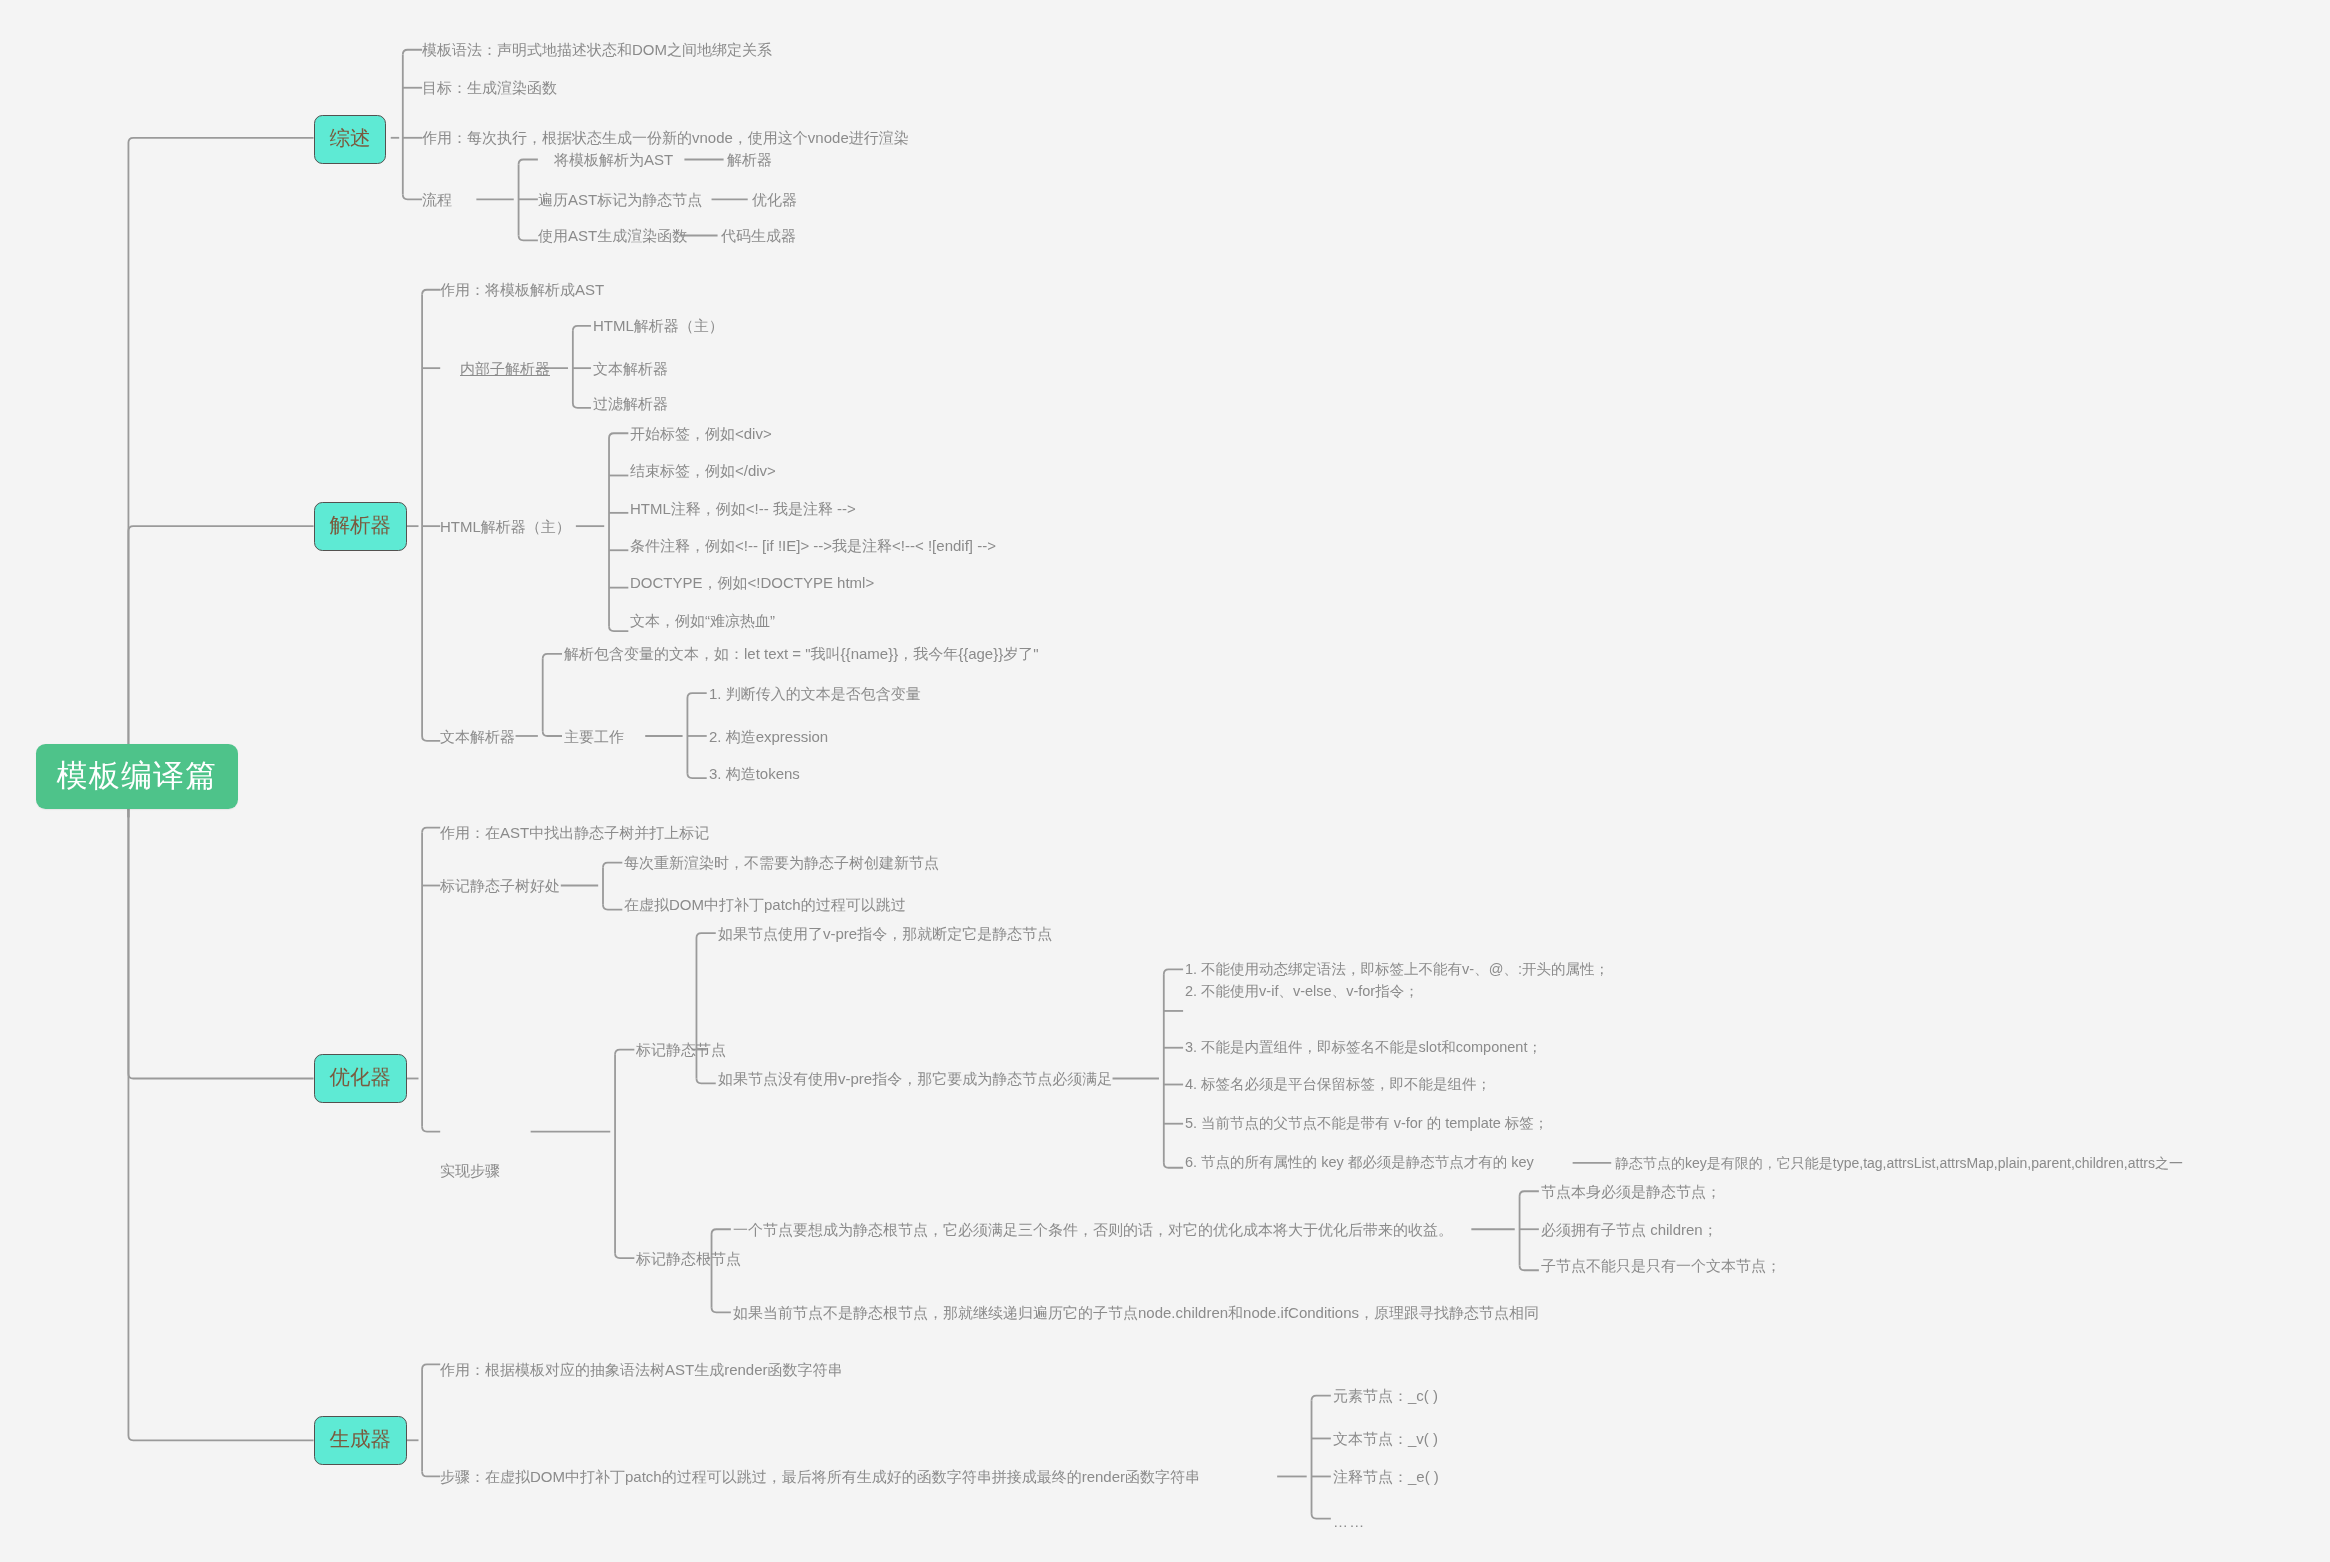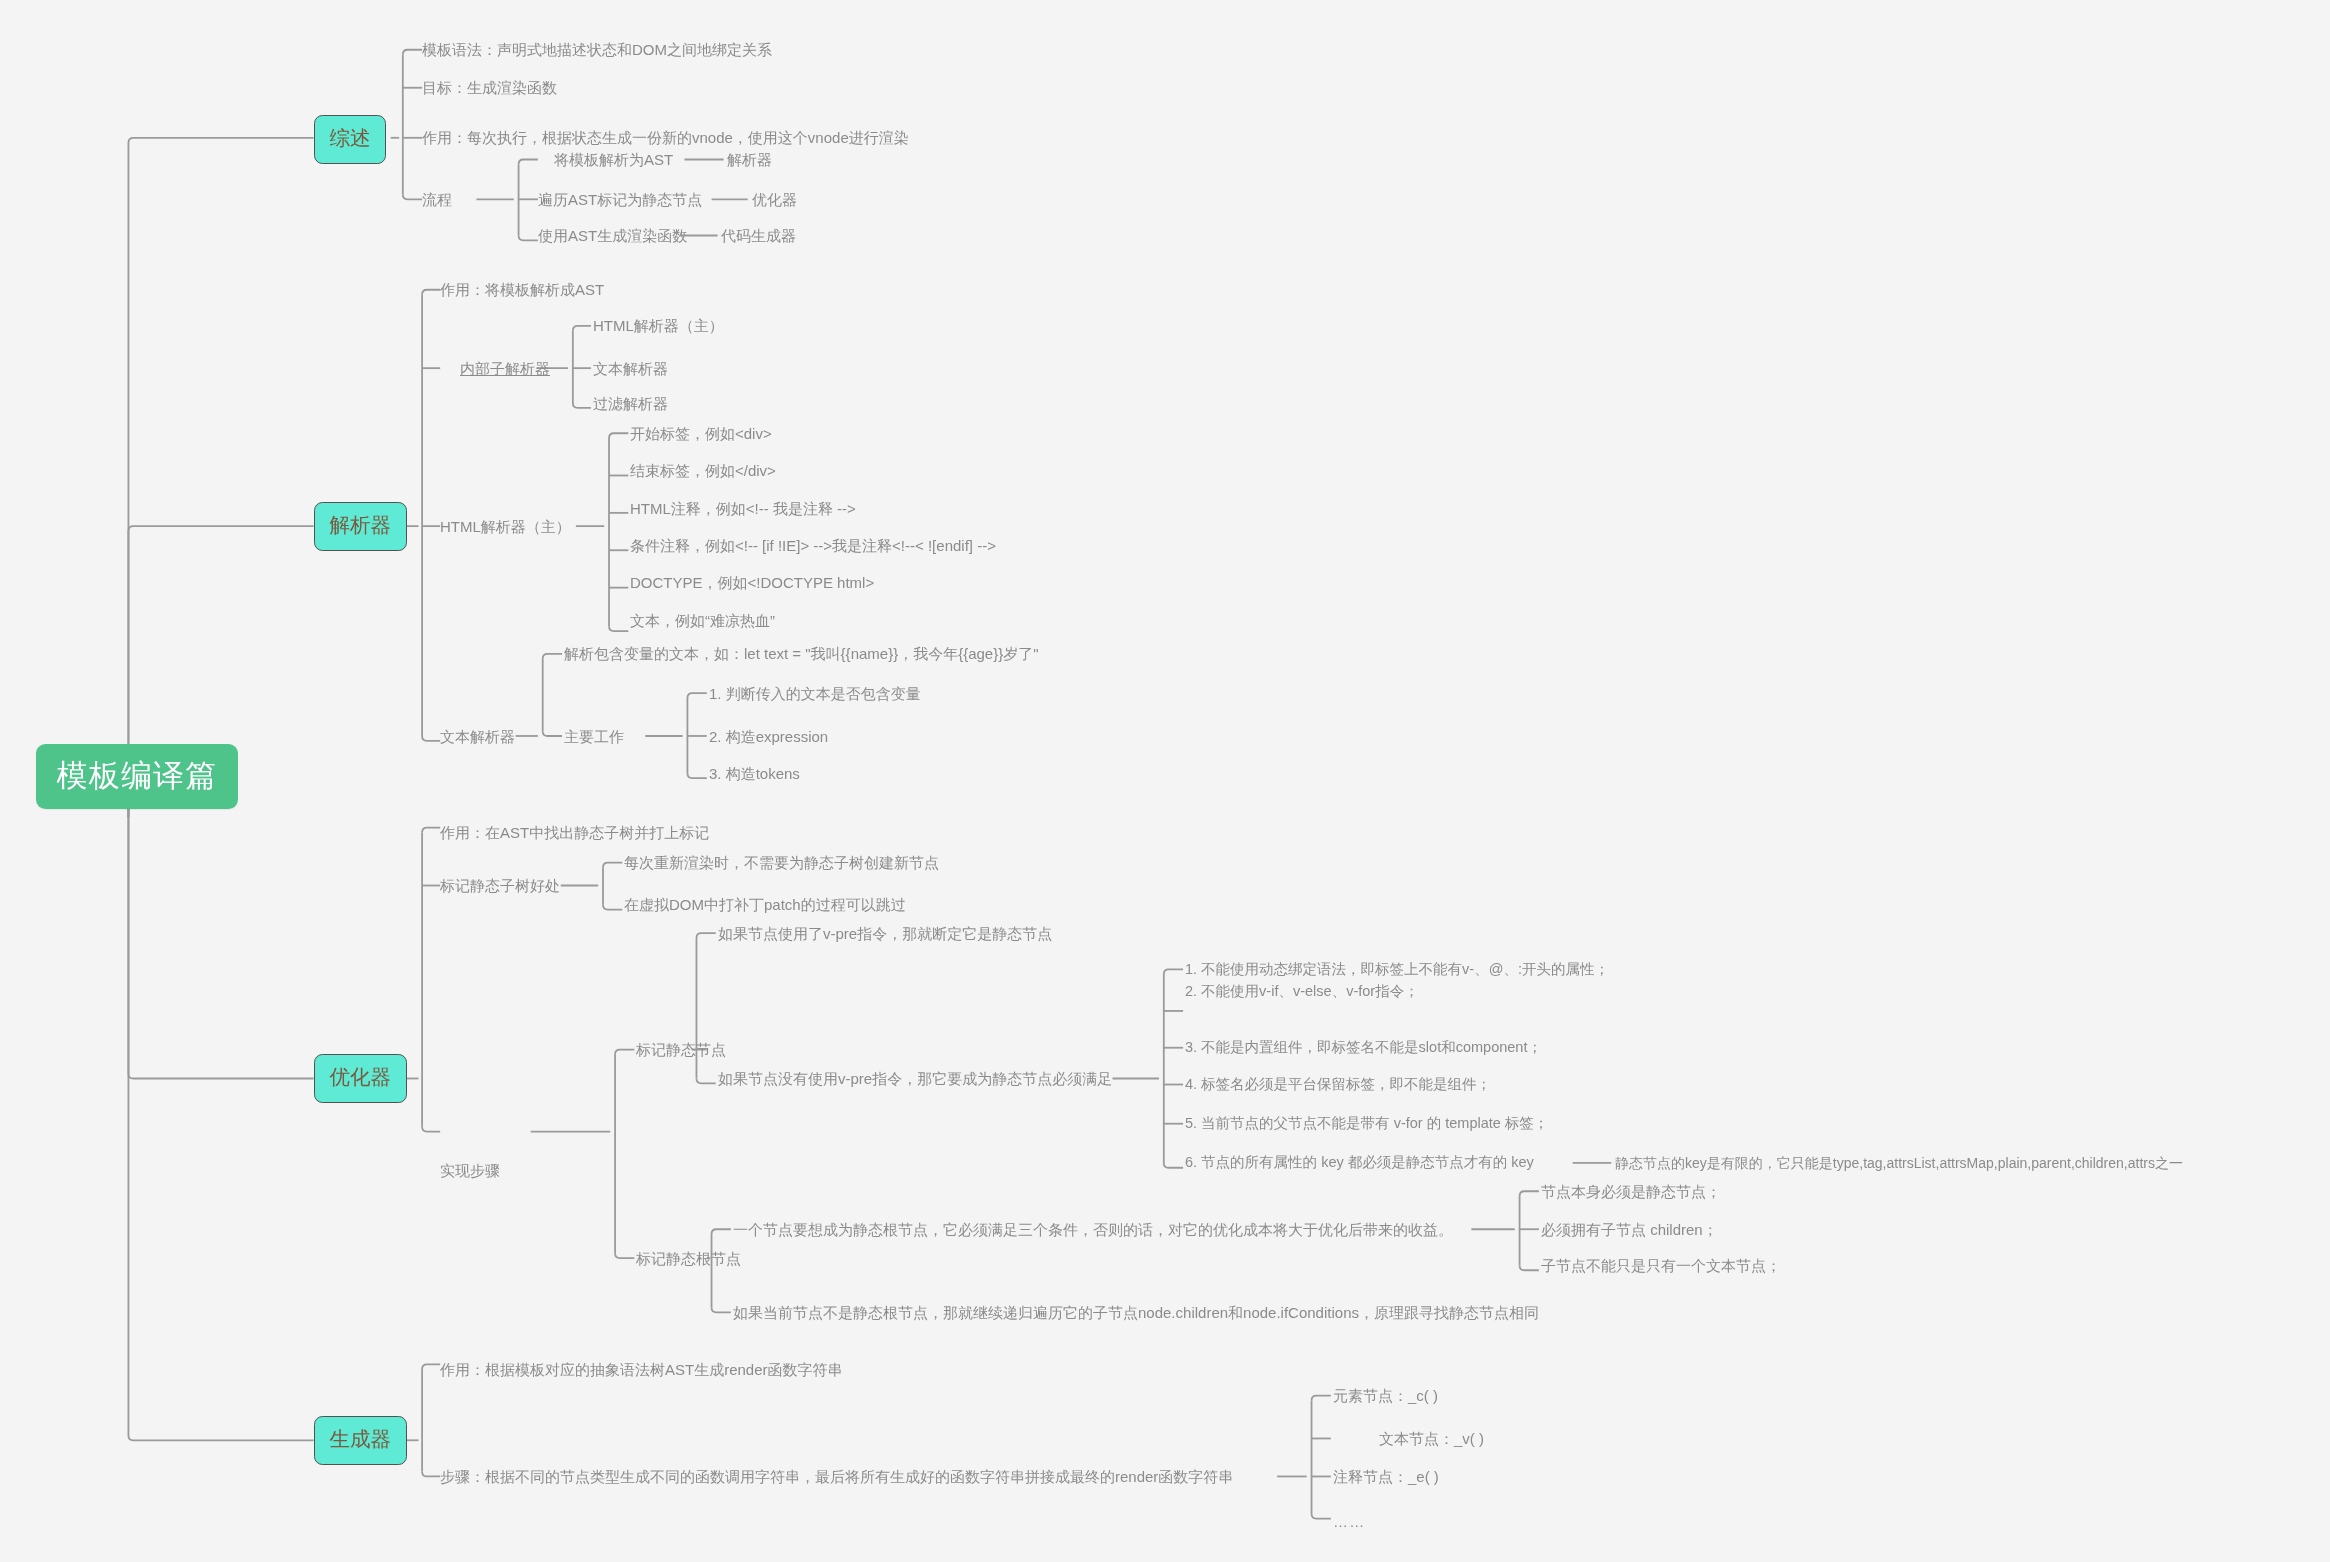--- a/index.html
+++ b/index.html
@@ -258,21 +258,21 @@
   <div class="node text-node" style="left:636px; top:1251px;">标记静态根节点</div>
   <div class="node text-node" style="left:733px; top:1222px;">一个节点要想成为静态根节点，它必须满足三个条件，否则的话，对它的优化成本将大于优化后带来的收益。</div>
   <div class="node text-node" style="left:1541px; top:1184px;">节点本身必须是静态节点；</div>
   <div class="node text-node" style="left:1541px; top:1222px;">必须拥有子节点 children；</div>
   <div class="node text-node" style="left:1541px; top:1258px;">子节点不能只是只有一个文本节点；</div>
   <div class="node text-node" style="left:733px; top:1305px;">如果当前节点不是静态根节点，那就继续递归遍历它的子节点node.children和node.ifConditions，原理跟寻找静态节点相同</div>
 
   <div class="node branch-node" style="left:314px; top:1416px;">生成器</div>
 
   <div class="node text-node" style="left:440px; top:1362px;">作用：根据模板对应的抽象语法树AST生成render函数字符串</div>
-  <div class="node text-node" style="left:440px; top:1469px;">步骤：根据不同的节点类型生成不同的函数调用字符串，最后将所有生成好的函数字符串拼接成最终的render函数字符串</div>
+  <div class="node text-node" style="left:440px; top:1469px;">步骤：在虚拟DOM中打补丁patch的过程可以跳过，最后将所有生成好的函数字符串拼接成最终的render函数字符串</div>
 
   <div class="node text-node" style="left:1333px; top:1388px;">元素节点：_c( )</div>
-  <div class="node text-node" style="left:1333px; top:1431px;margin-left:46px;">文本节点：_v( )</div>
+  <div class="node text-node" style="left:1333px; top:1431px;">文本节点：_v( )</div>
   <div class="node text-node" style="left:1333px; top:1469px;">注释节点：_e( )</div>
   <div class="node dots-node" style="left:1333px; top:1513px;">……</div>
 
 </div>
 
 
 </body></html>

